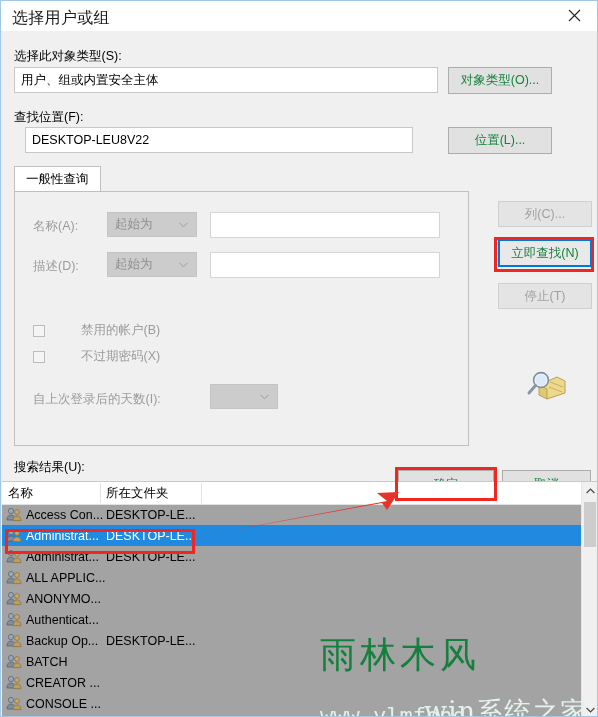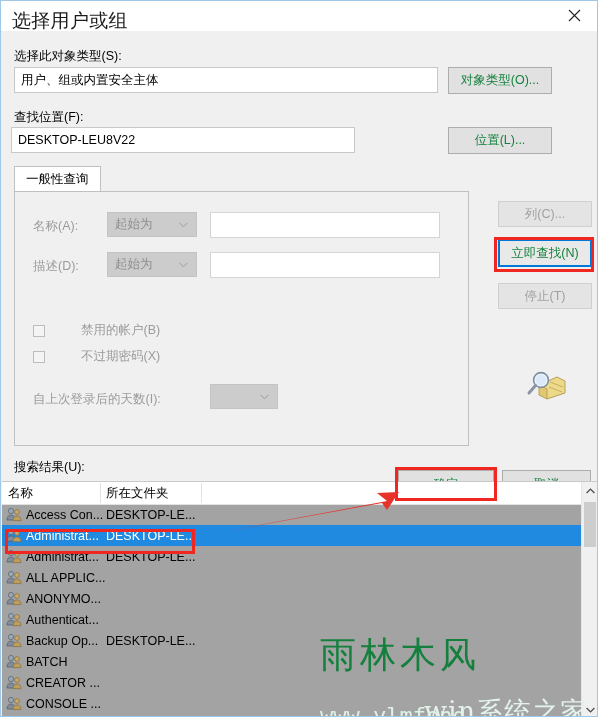--- a/index.html
+++ b/index.html
@@ -34,21 +34,21 @@
     position: absolute;
     left: 0; top: 0;
     width: 596px;
     height: 30px;
     background: #ffffff;
     border-bottom: 1px solid #dcdcdc;
   }
   #title-text {
     position: absolute;
     left: 11px; top: 7px;
-    font-size: 19px;
+    font-size: 16px;
     color: #1b1b1b;
     letter-spacing: .3px;
   }
   #close-btn {
     position: absolute;
     right: 0; top: 0;
     width: 45px; height: 29px;
     display: flex;
     align-items: center;
     justify-content: center;
@@ -360,21 +360,21 @@
     </div>
   </div>
 
   <div id="content">
 
     <div class="field-label" style="left:12px; top:17px;">选择此对象类型(S):</div>
     <div class="textbox" style="left:12px; top:36px; width:424px; height:26px;">用户、组或内置安全主体</div>
     <div class="btn" style="left:446px; top:36px; width:104px; height:27px;">对象类型(O)...</div>
 
     <div class="field-label" style="left:12px; top:78px;">查找位置(F):</div>
-    <div class="textbox" style="left:9px; top:96px; width:344px; height:26px;">DESKTOP-LEU8V22</div>
+    <div class="textbox" style="left:23px; top:96px; width:388px; height:26px;">DESKTOP-LEU8V22</div>
     <div class="btn" style="left:446px; top:96px; width:104px; height:27px;">位置(L)...</div>
 
     <div id="tabstrip">
       <div id="tab-general">一般性查询</div>
     </div>
 
     <div id="tabpanel">
       <div class="dim-label" style="left:18px; top:26px;">名称(A):</div>
       <div class="combo-disabled" style="left:92px; top:20px; width:90px; height:25px;">
         <span>起始为</span>

